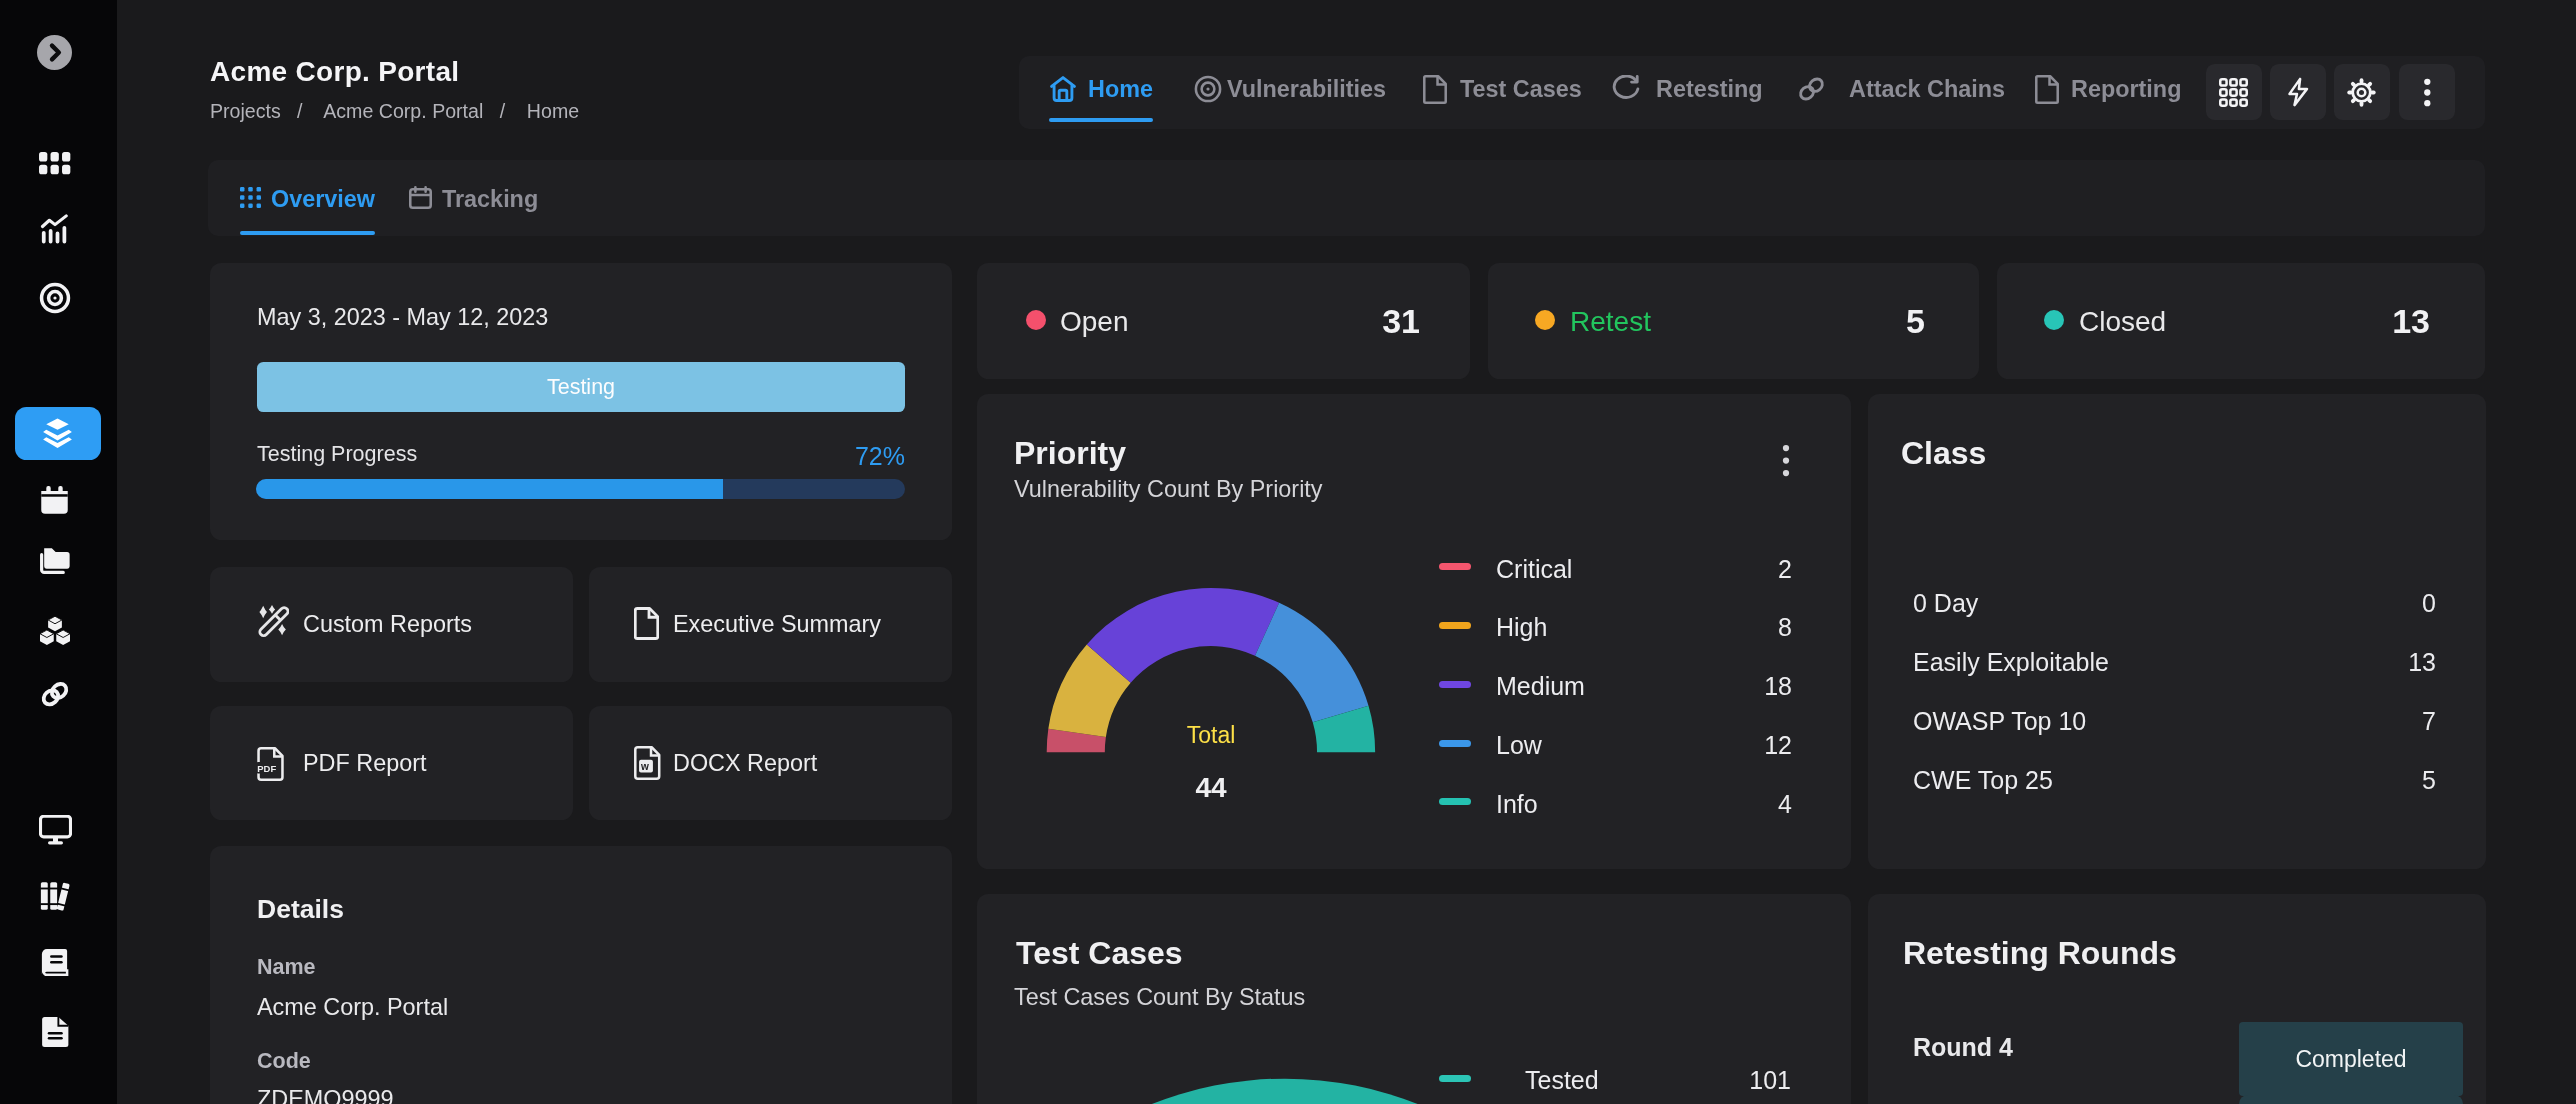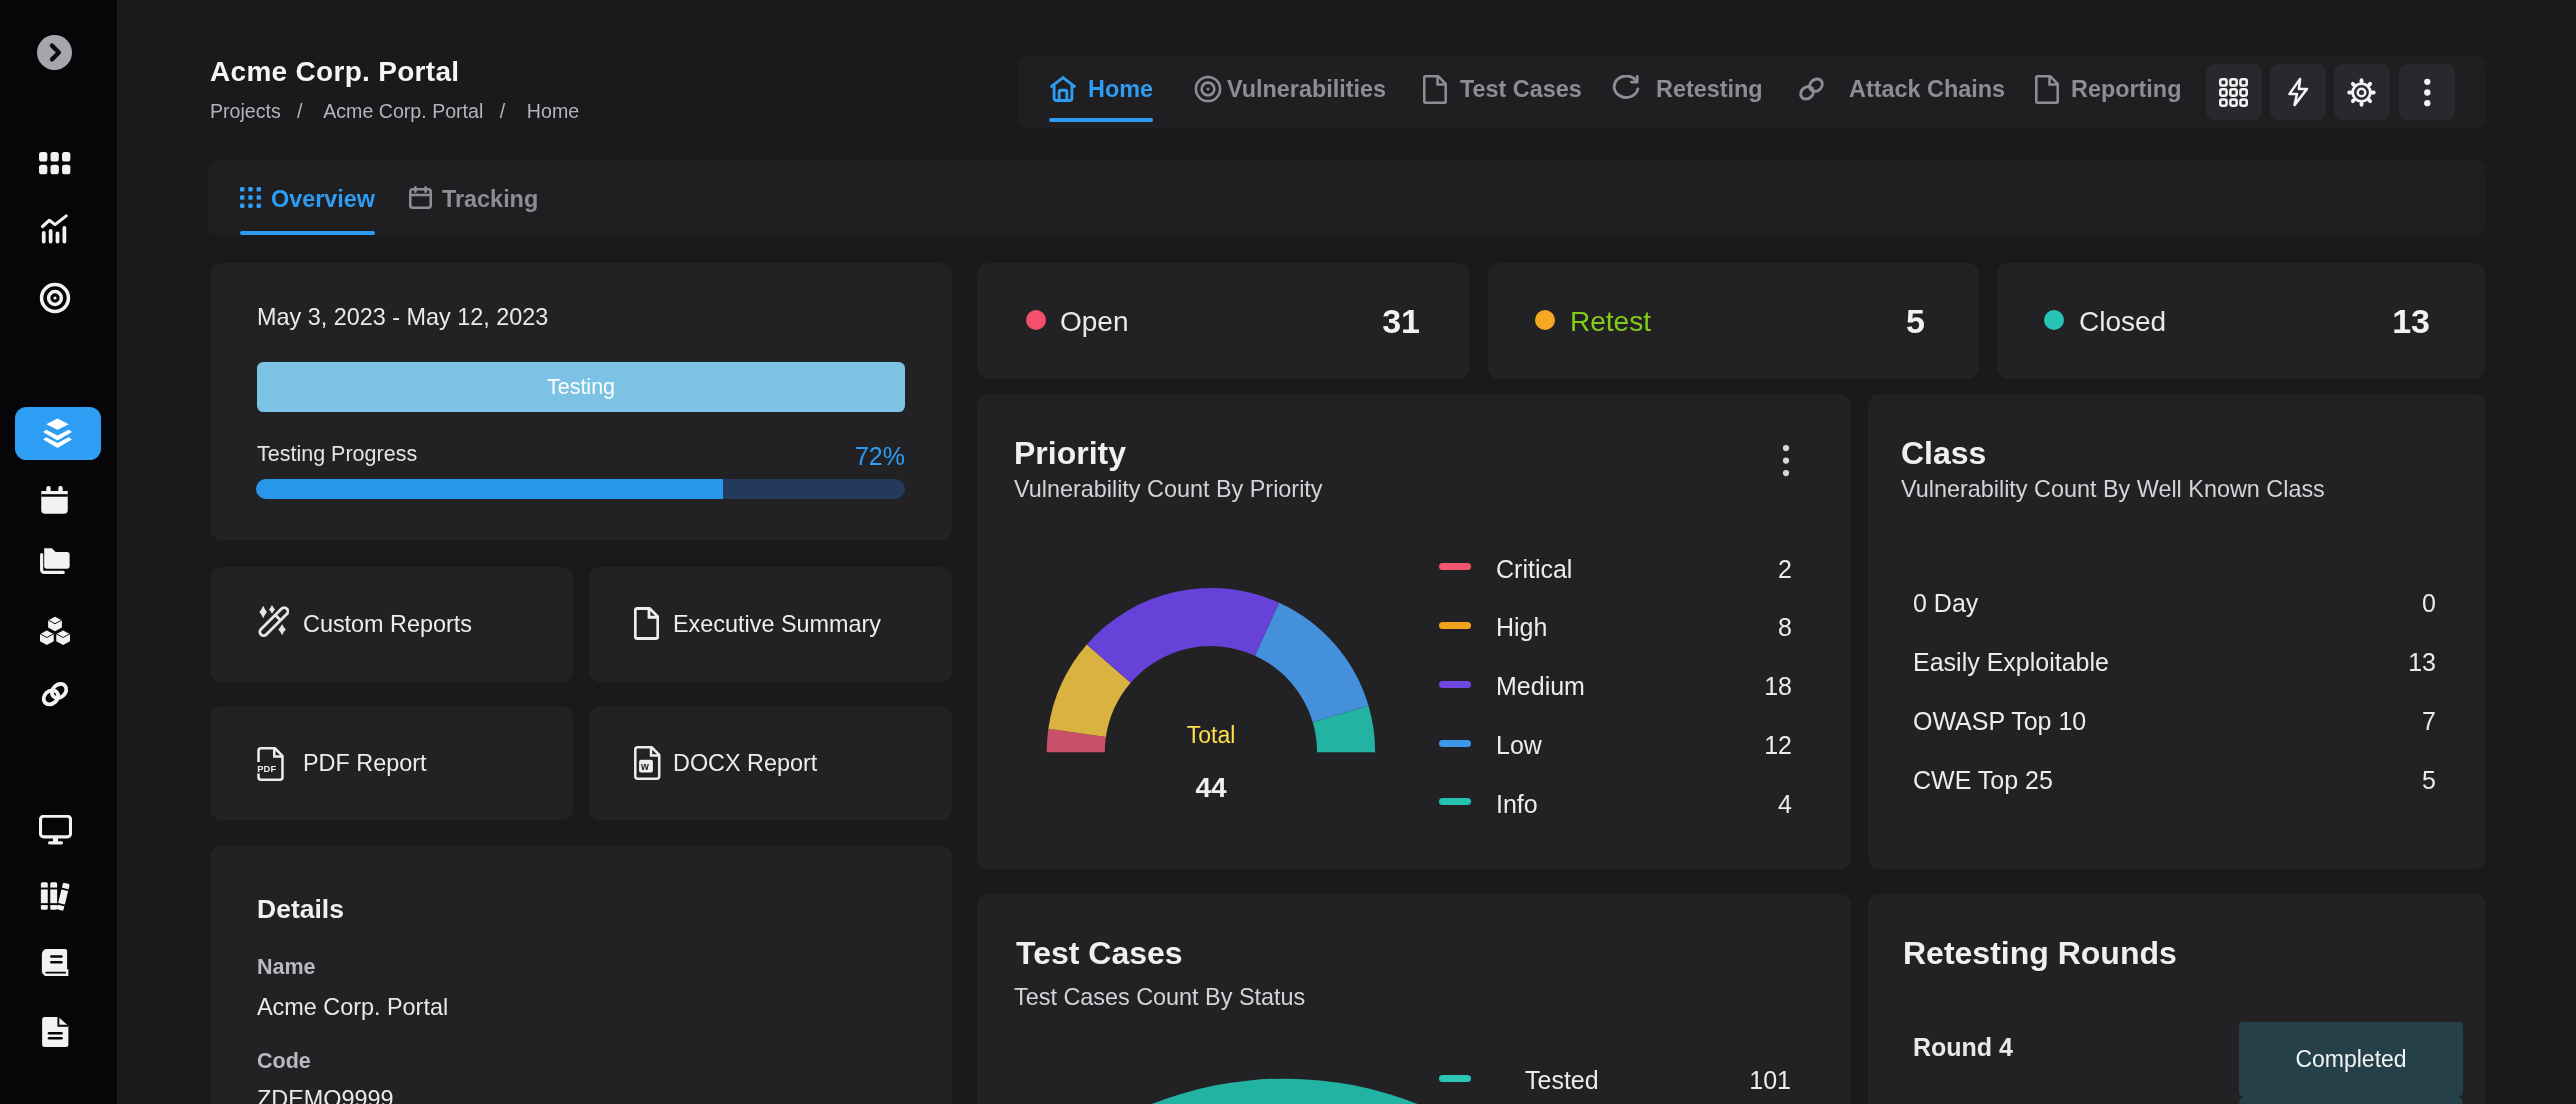--- a/index.html
+++ b/index.html
@@ -272,21 +272,21 @@
   <div class="abs" style="left:257px;top:1049px;font-size:21.5px;font-weight:bold;color:#b9b9c0;">Code</div>
   <div class="abs" style="left:257px;top:1086px;font-size:23.4px;color:#e9e9eb;">ZDEMO9999</div>
 
   <div class="card" style="left:977px;top:263px;width:493px;height:116px;"></div>
   <div class="card" style="left:1488px;top:263px;width:491px;height:116px;"></div>
   <div class="card" style="left:1997px;top:263px;width:488px;height:116px;"></div>
   <div class="abs" style="left:1026px;top:310px;width:20px;height:20px;border-radius:50%;background:#f4506c;"></div>
   <div class="abs" style="left:1060px;top:306px;font-size:28px;color:#e9e9eb;">Open</div>
   <div class="abs" style="left:1420px;top:302px;font-size:34px;font-weight:600;color:#f2f2f4;transform:translateX(-100%);">31</div>
   <div class="abs" style="left:1535px;top:310px;width:20px;height:20px;border-radius:50%;background:#f7a823;"></div>
-  <div class="abs" style="left:1570px;top:306px;font-size:28px;color:#84cc16;">Retest</div>
+  <div class="abs" style="left:1570px;top:306px;font-size:28px;color:#22c55e;">Retest</div>
   <div class="abs" style="left:1925px;top:302px;font-size:34px;font-weight:600;color:#f2f2f4;transform:translateX(-100%);">5</div>
   <div class="abs" style="left:2044px;top:310px;width:20px;height:20px;border-radius:50%;background:#28c5b7;"></div>
   <div class="abs" style="left:2079px;top:306px;font-size:28px;color:#e9e9eb;">Closed</div>
   <div class="abs" style="left:2430px;top:302px;font-size:34px;font-weight:600;color:#f2f2f4;transform:translateX(-100%);">13</div>
 
   <div class="card" style="left:977px;top:394px;width:874px;height:475px;"></div>
   <div class="abs" style="left:1014px;top:435px;font-size:32px;font-weight:bold;color:#f0f0f2;">Priority</div>
   <div class="abs" style="left:1014px;top:476px;font-size:23.4px;color:#d4d4d8;">Vulnerability Count By Priority</div>
   <svg class="abs" style="left:1781px;top:443px;" width="10" height="35" viewBox="0 0 16 56">
     <circle cx="8" cy="8" r="5" fill="#d6d6da"></circle>
@@ -313,21 +313,20 @@
   <div class="abs" style="left:1792px;top:672px;font-size:25px;color:#ececef;transform:translateX(-100%);">18</div>
   <div class="abs" style="left:1439px;top:740px;width:32px;height:7px;border-radius:3.8px;background:#3b97ea;"></div>
   <div class="abs" style="left:1496px;top:731px;font-size:25px;color:#ececef;">Low</div>
   <div class="abs" style="left:1792px;top:731px;font-size:25px;color:#ececef;transform:translateX(-100%);">12</div>
   <div class="abs" style="left:1439px;top:798px;width:32px;height:7px;border-radius:3.8px;background:#25c2b2;"></div>
   <div class="abs" style="left:1496px;top:790px;font-size:25px;color:#ececef;">Info</div>
   <div class="abs" style="left:1792px;top:790px;font-size:25px;color:#ececef;transform:translateX(-100%);">4</div>
 
   <div class="card" style="left:1868px;top:394px;width:618px;height:475px;"></div>
   <div class="abs" style="left:1901px;top:435px;font-size:32px;font-weight:bold;color:#f0f0f2;">Class</div>
-  <div class="abs" style="left:1901px;top:476px;font-size:23.4px;color:#d4d4d8;">Vulnerability Count By Well Known Class</div>
   <div class="abs" style="left:1913px;top:589px;font-size:25px;color:#ececef;">0 Day</div>
   <div class="abs" style="left:2436px;top:589px;font-size:25px;color:#ececef;transform:translateX(-100%);">0</div>
   <div class="abs" style="left:1913px;top:648px;font-size:25px;color:#ececef;">Easily Exploitable</div>
   <div class="abs" style="left:2436px;top:648px;font-size:25px;color:#ececef;transform:translateX(-100%);">13</div>
   <div class="abs" style="left:1913px;top:707px;font-size:25px;color:#ececef;">OWASP Top 10</div>
   <div class="abs" style="left:2436px;top:707px;font-size:25px;color:#ececef;transform:translateX(-100%);">7</div>
   <div class="abs" style="left:1913px;top:766px;font-size:25px;color:#ececef;">CWE Top 25</div>
   <div class="abs" style="left:2436px;top:766px;font-size:25px;color:#ececef;transform:translateX(-100%);">5</div>
 
   <div class="card" style="left:977px;top:894px;width:874px;height:253px;overflow:hidden;">

